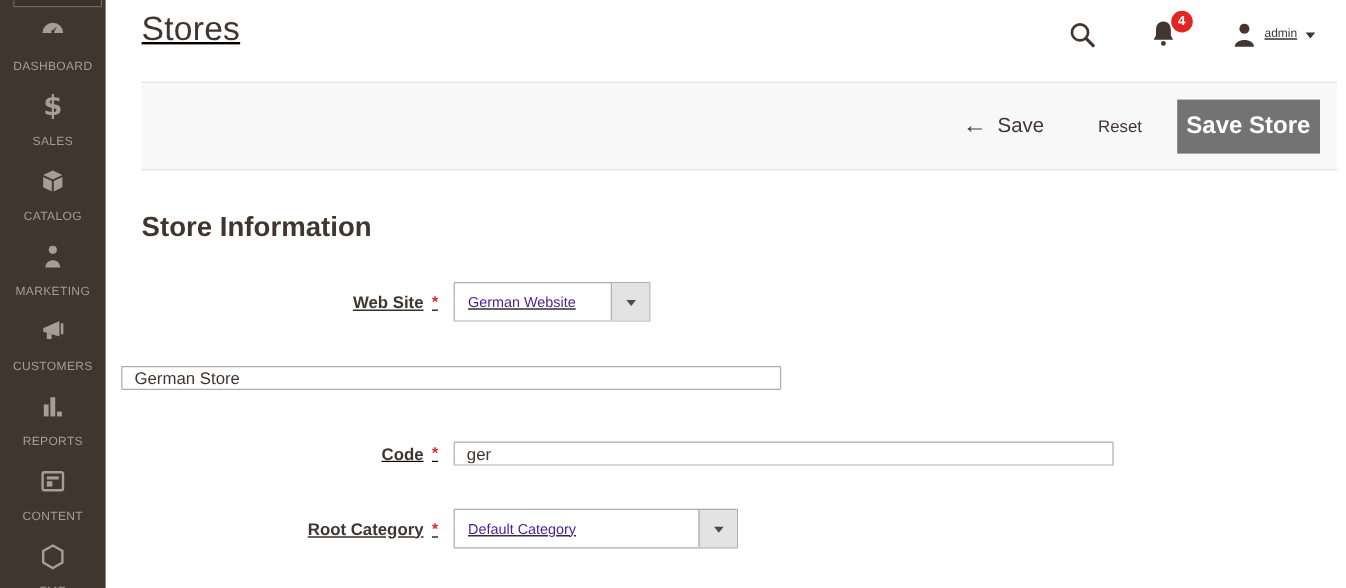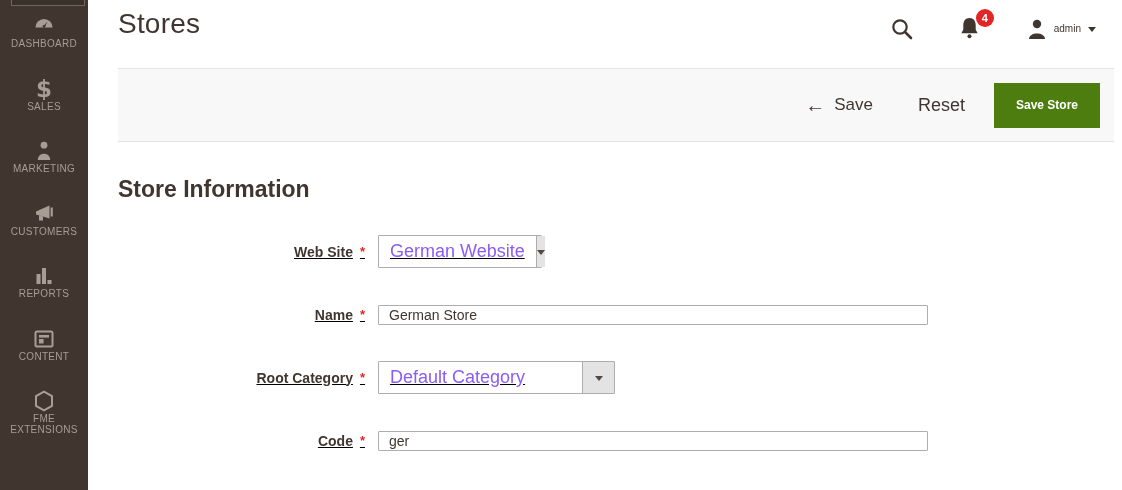--- a/index.html
+++ b/index.html
@@ -9,66 +9,66 @@
   
   .sidebar { position:absolute; left:0; top:0; width:88px; height:490px;
     background:#41362f; z-index:10; }
   .sidebar-sliver { position:absolute; top:-3px; left:11px; width:74px; height:9px;
     background:#3a312b; border:1px solid #6e655d; }
   .side-nav { position:absolute; top:7px; left:0; width:88px; }
   .side-item { height:62.5px; display:flex; flex-direction:column; align-items:center;
     justify-content:flex-start; padding-top:7px; color:#a79d95; cursor:pointer; }
   .side-item .ico { height:24px; display:flex; align-items:center; justify-content:center; }
   .side-label { font-size:10px; letter-spacing:0.3px; text-align:center; line-height:11px;
-    margin-top:0; max-width:80px; }
+    margin-top:12px; max-width:80px; }
   .dollar { font-size:23px; font-weight:700; color:#a79d95; line-height:22px;
     font-family:"DejaVu Sans", sans-serif; }
 
   
   .main { position:absolute; left:88px; top:0; width:1034px; height:490px; background:#fff; }
 
   .page-header { display:flex; justify-content:space-between; align-items:flex-start;
-    padding:8px 26px 0 30px; height:68px; }
+    padding:8px 26px 0 30px; height:68px;text-decoration:underline; }
   .page-title { font-size:28px; color:#41362f; font-weight:400; letter-spacing:0.2px; }
   .header-actions { display:flex; align-items:center; margin-top:8px; }
   .icon-btn { position:relative; cursor:pointer; display:flex; align-items:center; }
   .search-btn { margin-right:44px; }
   .bell-btn { margin-right:46px; }
   .badge { position:absolute; top:-7px; right:-13px; min-width:18px; height:18px;
     padding:0 4px; border-radius:9px; background:#e22626; color:#fff; font-size:11px;
     font-weight:700; display:flex; align-items:center; justify-content:center; }
   .user-btn { display:flex; align-items:center; gap:7px; cursor:pointer; }
   .user-name { font-size:10px; color:#41362f; }
   .caret-down { width:0; height:0; border-left:4px solid transparent;
     border-right:4px solid transparent; border-top:5px solid #41362f; margin-top:2px; }
 
   
   .toolbar { margin:0 8px 0 30px; height:74px; background:#f8f8f8;
     border-top:1px solid #e3e3e3; border-bottom:1px solid #e3e3e3;
     display:flex; align-items:center; justify-content:flex-end; padding-right:14px; }
   .tb-back { display:flex; align-items:center; gap:9px; color:#41362f; font-size:17px;
     cursor:pointer; margin-right:45px; }
   .back-arrow { font-size:20px; line-height:18px; }
-  .tb-reset { color:#41362f; font-size:18px; cursor:pointer; margin-right:29px; }
-  .tb-save { background:#4d7c0f; color:#fff; border:none; font-size:12px; font-weight:700;
-    padding:0 22px; height:45px; cursor:pointer; font-family:inherit; }
+  .tb-reset { color:#41362f; font-size:14px; cursor:pointer; margin-right:29px; }
+  .tb-save { background:#737373; color:#fff; border:none; font-size:20px; font-weight:700;
+    padding:0 8px; height:45px; cursor:pointer; font-family:inherit; }
 
   
   .section-title { margin:34px 0 0 30px; font-size:23px; font-weight:600; color:#41362f; }
   .form-area { margin-top:32px; }
   .form-row { display:flex; align-items:center; margin-bottom:30px; height:33px;text-decoration:underline; }
   .label-col { width:277px; text-align:right; font-size:14px; font-weight:600;
     color:#41362f; }
   .req { color:#e22626; margin-left:7px; font-size:13px; vertical-align:1px; }
   .field-col { margin-left:13px; }
   .text-input { width:550px; height:20px; border:1px solid #adadad; border-radius:1px;
     padding:0 10px; font-size:14px; color:#41362f; font-family:inherit; background:#fff; }
   .select { display:flex; align-items:stretch; border:1px solid #adadad; border-radius:1px;
     height:33px; background:#fff; cursor:pointer; }
-  .select-value { padding:0 11px; font-size:18px; color:#8b5cf6; display:flex;
+  .select-value { padding:0 11px; font-size:12px; color:#4c1d95; display:flex;
     align-items:center; flex:1; white-space:nowrap; }
   .select-btn { width:32px; background:#e3e3e3; border-left:1px solid #adadad;
     display:flex; align-items:center; justify-content:center; }
   .select-caret { width:0; height:0; border-left:4px solid transparent;
     border-right:4px solid transparent; border-top:5px solid #514943; margin-top:2px; }
   .sel-website { width:164px; }
   .sel-rootcat { width:237px; }
 </style>
 </head>
 <body>
@@ -88,20 +88,30 @@
       <span class="side-label">DASHBOARD</span>
     </div>
 
     <div class="side-item">
       <span class="ico">
           <span class="dollar">$</span>
         </span>
       <span class="side-label">SALES</span>
     </div>
 
+    <div class="side-item">
+      <span class="ico">
+        <svg width="24" height="24" viewBox="0 0 24 24">
+          <polygon points="12,3 20,6.8 12,10.6 4,6.8" fill="#a79d95"></polygon>
+          <polygon points="4,8.4 11.2,11.8 11.2,20.5 4,17" fill="#a79d95"></polygon>
+          <polygon points="20,8.4 12.8,11.8 12.8,20.5 20,17" fill="#a79d95"></polygon>
+        </svg>
+      </span>
+      <span class="side-label">CATALOG</span>
+    </div>
 
     <div class="side-item">
       <span class="ico">
         <svg width="24" height="24" viewBox="0 0 24 24">
           <circle cx="12" cy="6.2" r="3.4" fill="#a79d95"></circle>
           <path d="M5.8 21 C5.8 12.8 18.2 12.8 18.2 21 Z" fill="#a79d95"></path>
         </svg>
       </span>
       <span class="side-label">MARKETING</span>
     </div>
@@ -205,45 +215,42 @@
         <div class="select sel-website">
           <span class="select-value">German Website</span>
           <span class="select-btn">
             <span class="select-caret"></span>
           </span>
         </div>
       </div>
     </div>
 
     <div class="form-row">
+      <div class="field-col">
+        <input type="text" class="text-input" value="German Store" style="">
+      </div>
+    </div>
+
+    <div class="form-row">
       <div class="label-col">
-        <span>Name</span><span class="req">*</span>
-      </div>
-      <div class="field-col">
-        <input type="text" class="text-input" value="German Store" style="">
+        <span>Code</span><span class="req">*</span>
+      </div>
+      <div class="field-col">
+        <input type="text" class="text-input" value="ger" style="">
       </div>
     </div>
 
     <div class="form-row">
       <div class="label-col">
         <span>Root Category</span><span class="req">*</span>
       </div>
       <div class="field-col">
         <div class="select sel-rootcat">
           <span class="select-value">Default Category</span>
           <span class="select-btn">
             <span class="select-caret"></span>
           </span>
         </div>
       </div>
     </div>
 
-    <div class="form-row">
-      <div class="label-col">
-        <span>Code</span><span class="req">*</span>
-      </div>
-      <div class="field-col">
-        <input type="text" class="text-input" value="ger" style="">
-      </div>
-    </div>
-
   </div>
 </div>
 
 </body></html>

